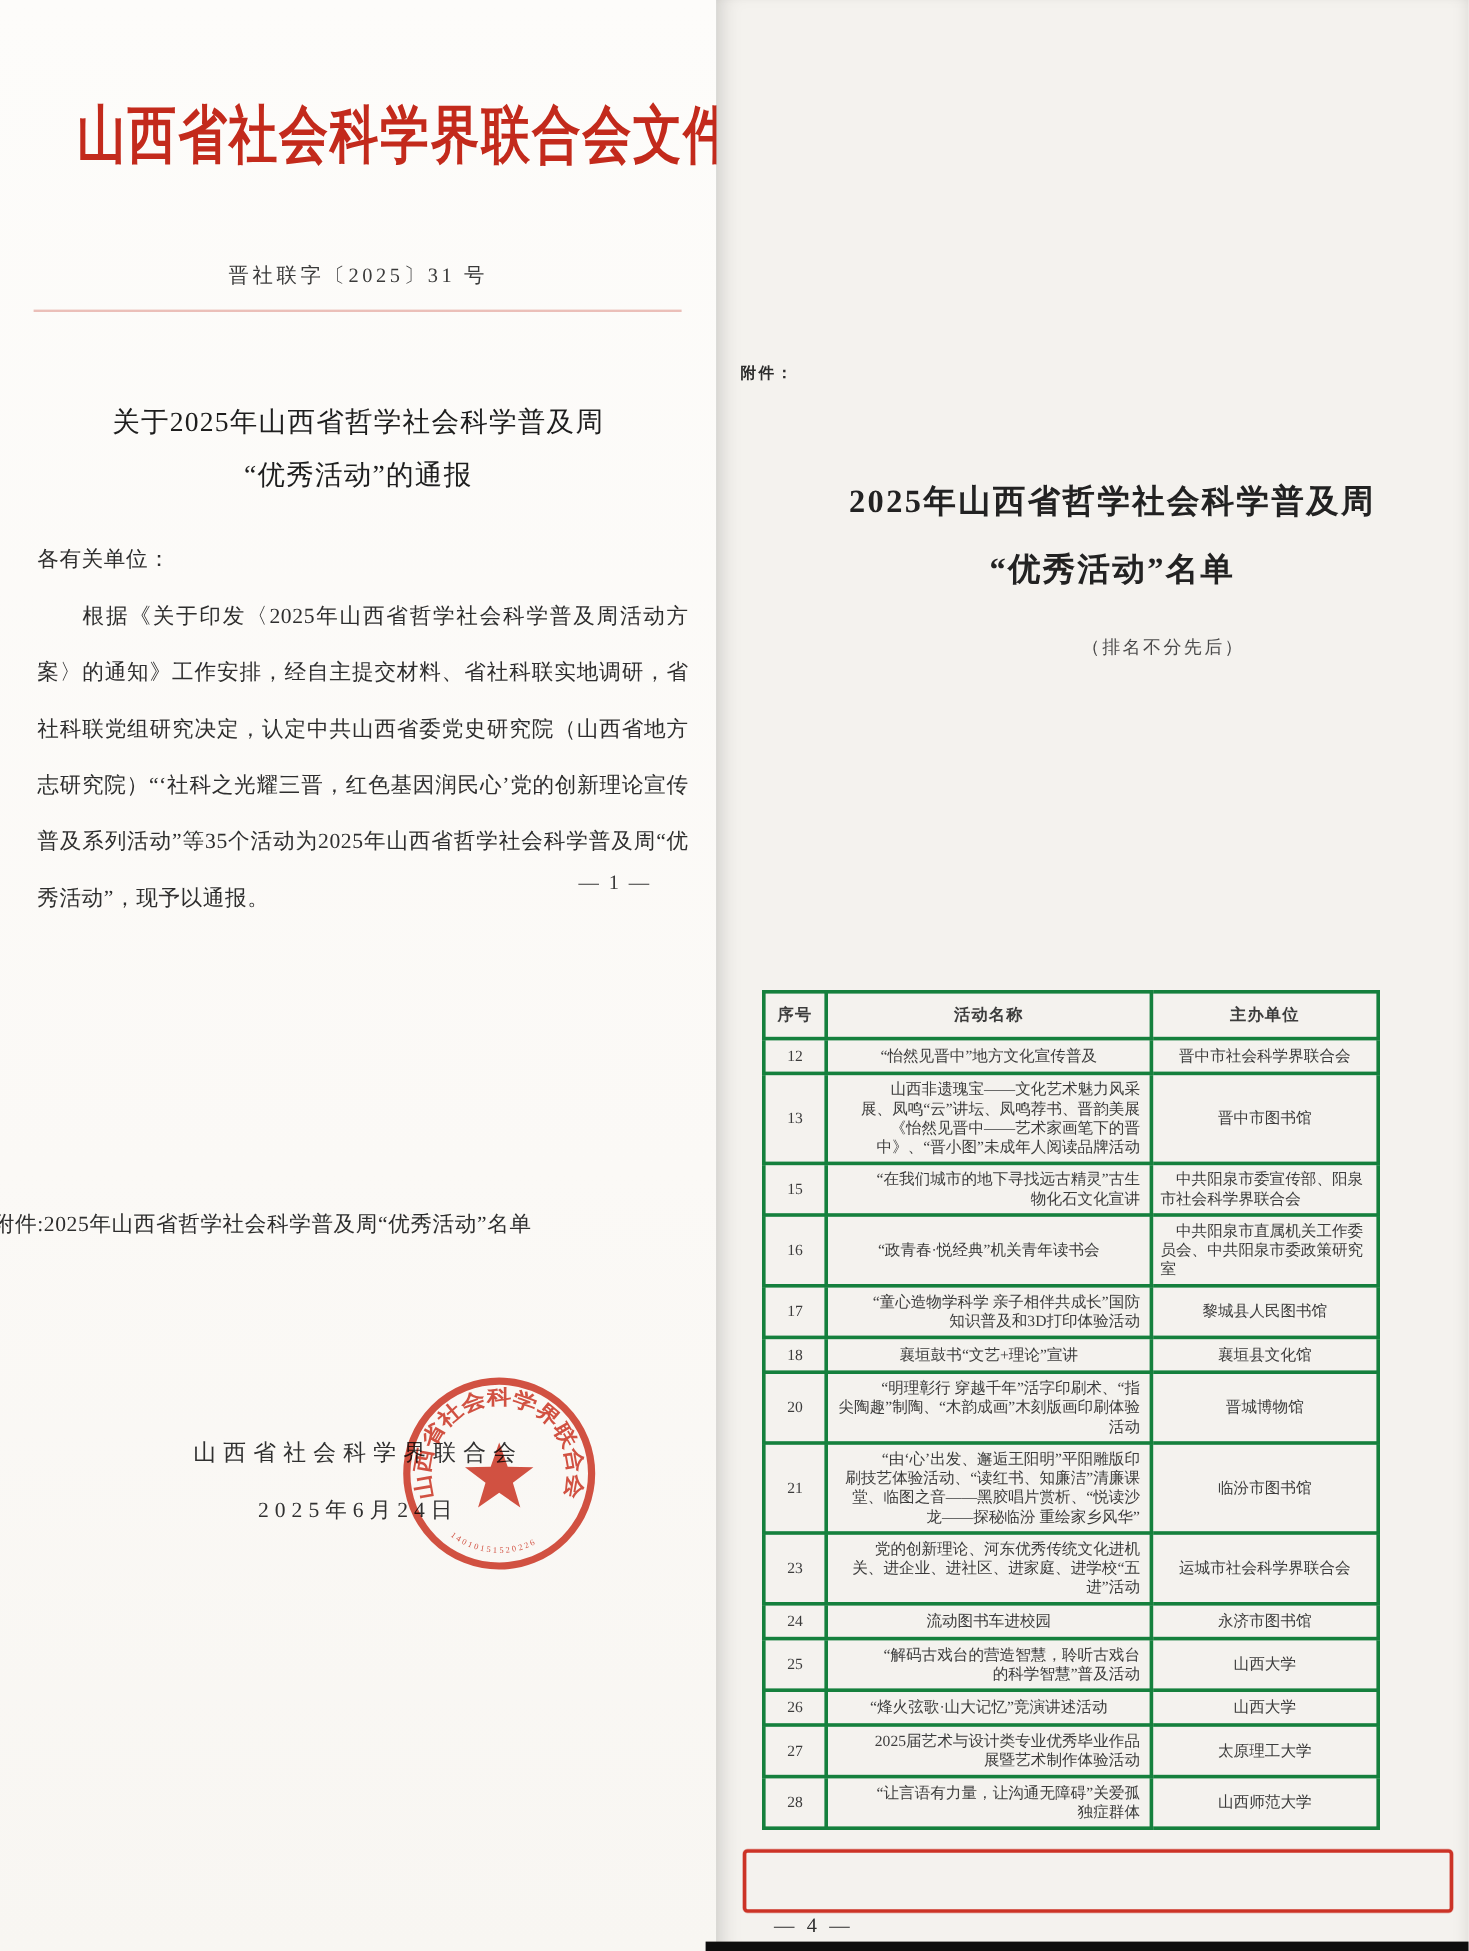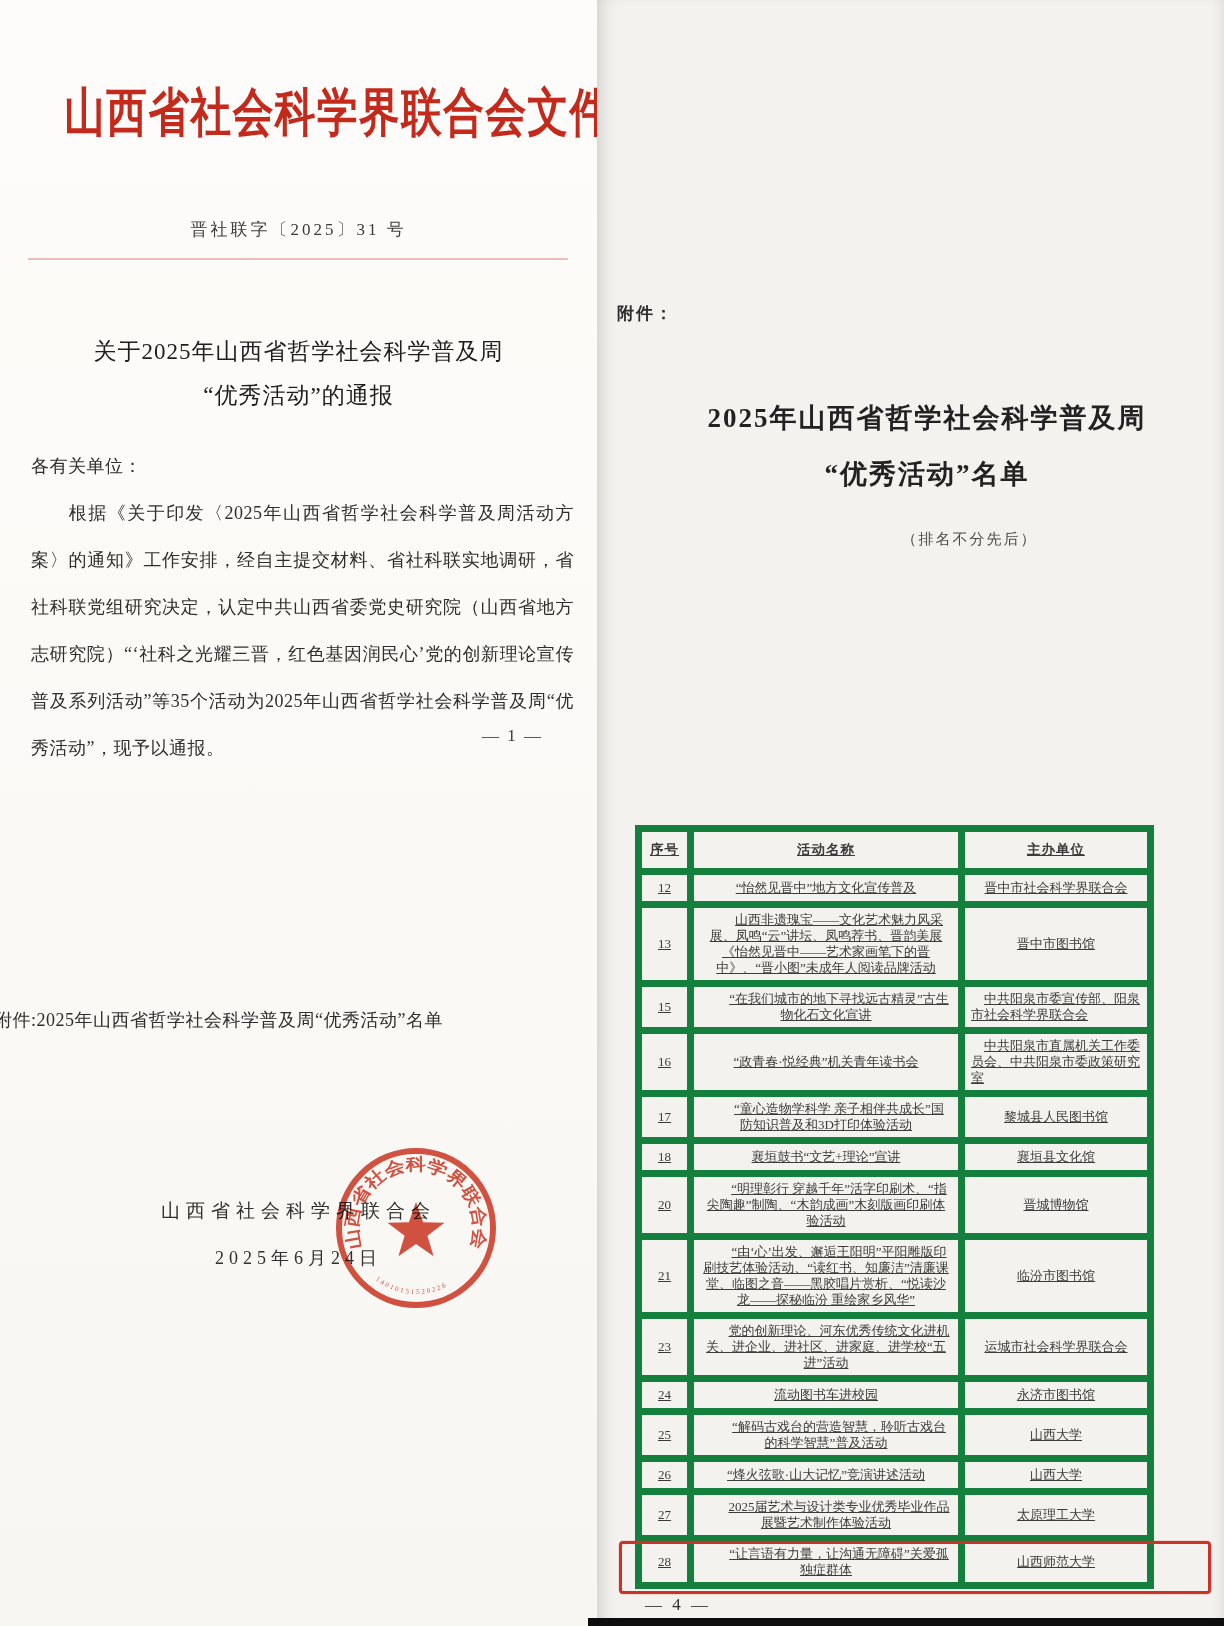--- a/index.html
+++ b/index.html
@@ -40,36 +40,36 @@
   .pageno-left{ left:482px; top:726px; font-size:17px; color:#3a3a3a; letter-spacing:2px;}
   .attach-note{ left:-6px; top:1008px; width:590px; font-size:18px;
     color:#2e2e2e; white-space:nowrap; letter-spacing:.5px;}
   .signer{ left:0; top:1198px; width:597px; text-align:center;
     font-size:19px; letter-spacing:6px; color:#303030;}
   .sign-date{ left:0; top:1246px; width:597px; text-align:center;
     font-size:18px; letter-spacing:5px; color:#303030;}
   .seal{ left:328px; top:1140px; width:176px; height:176px;
     opacity:.88; mix-blend-mode:multiply; }
   
-  .attach-label{ left:617px; top:302px; font-size:17px; font-weight:bold;
+  .attach-label{ left:617px; top:302px; font-size:13px; font-weight:bold;
     color:#2c2c2c; letter-spacing:2px;}
   .r-title{ left:597px; width:660px; text-align:center; font-weight:bold;
     color:#222; font-size:27px; letter-spacing:2px;}
   .rt1{top:400px;} .rt2{top:456px;}
   .r-subtitle{ left:597px; top:530px; width:745px; text-align:center;
     font-size:15px; color:#4a4a4a; letter-spacing:2px;}
   .tbl{ left:635px; top:825px; width:512px;
     border-collapse:collapse; table-layout:fixed;
     font-size:13px; color:#3c3c3c;}
   .tbl col.c-no{width:52px;} .tbl col.c-act{width:271px;} .tbl col.c-org{width:189px;}
-  .tbl th,.tbl td{ border:7px solid #15803d; padding:5px 6px;
+  .tbl th,.tbl td{ border:3px solid #15803d; padding:5px 6px;
     line-height:16px; text-align:center; vertical-align:middle;
-    word-break:break-all;text-decoration:underline;}
+    word-break:break-all;}
   .tbl th{ font-weight:bold; font-size:13.5px; padding:10px 4px; letter-spacing:1px;}
-  .tbl td.long{ text-align:center; text-indent:2em; padding:4px 8px;}
+  .tbl td.long{ text-align:right; text-indent:2em; padding:4px 8px;}
   .tbl td.long-org{ text-align:left; text-indent:1em; padding:4px 6px;}
   .highlight-box{ border:3px solid #cc3326; border-radius:4px;
     pointer-events:none; box-shadow:0 0 0 .5px rgba(204,51,38,.25);}
   .pageno-right{ left:645px; top:1595px; font-size:17px; color:#2f2f2f; letter-spacing:3px;}
   .bottom-bar{ left:588px; top:1618px; width:636px; height:8px; background:#0d0d0d;}
 </style>
 </head>
 <body>
 
 <div class="canvas">

